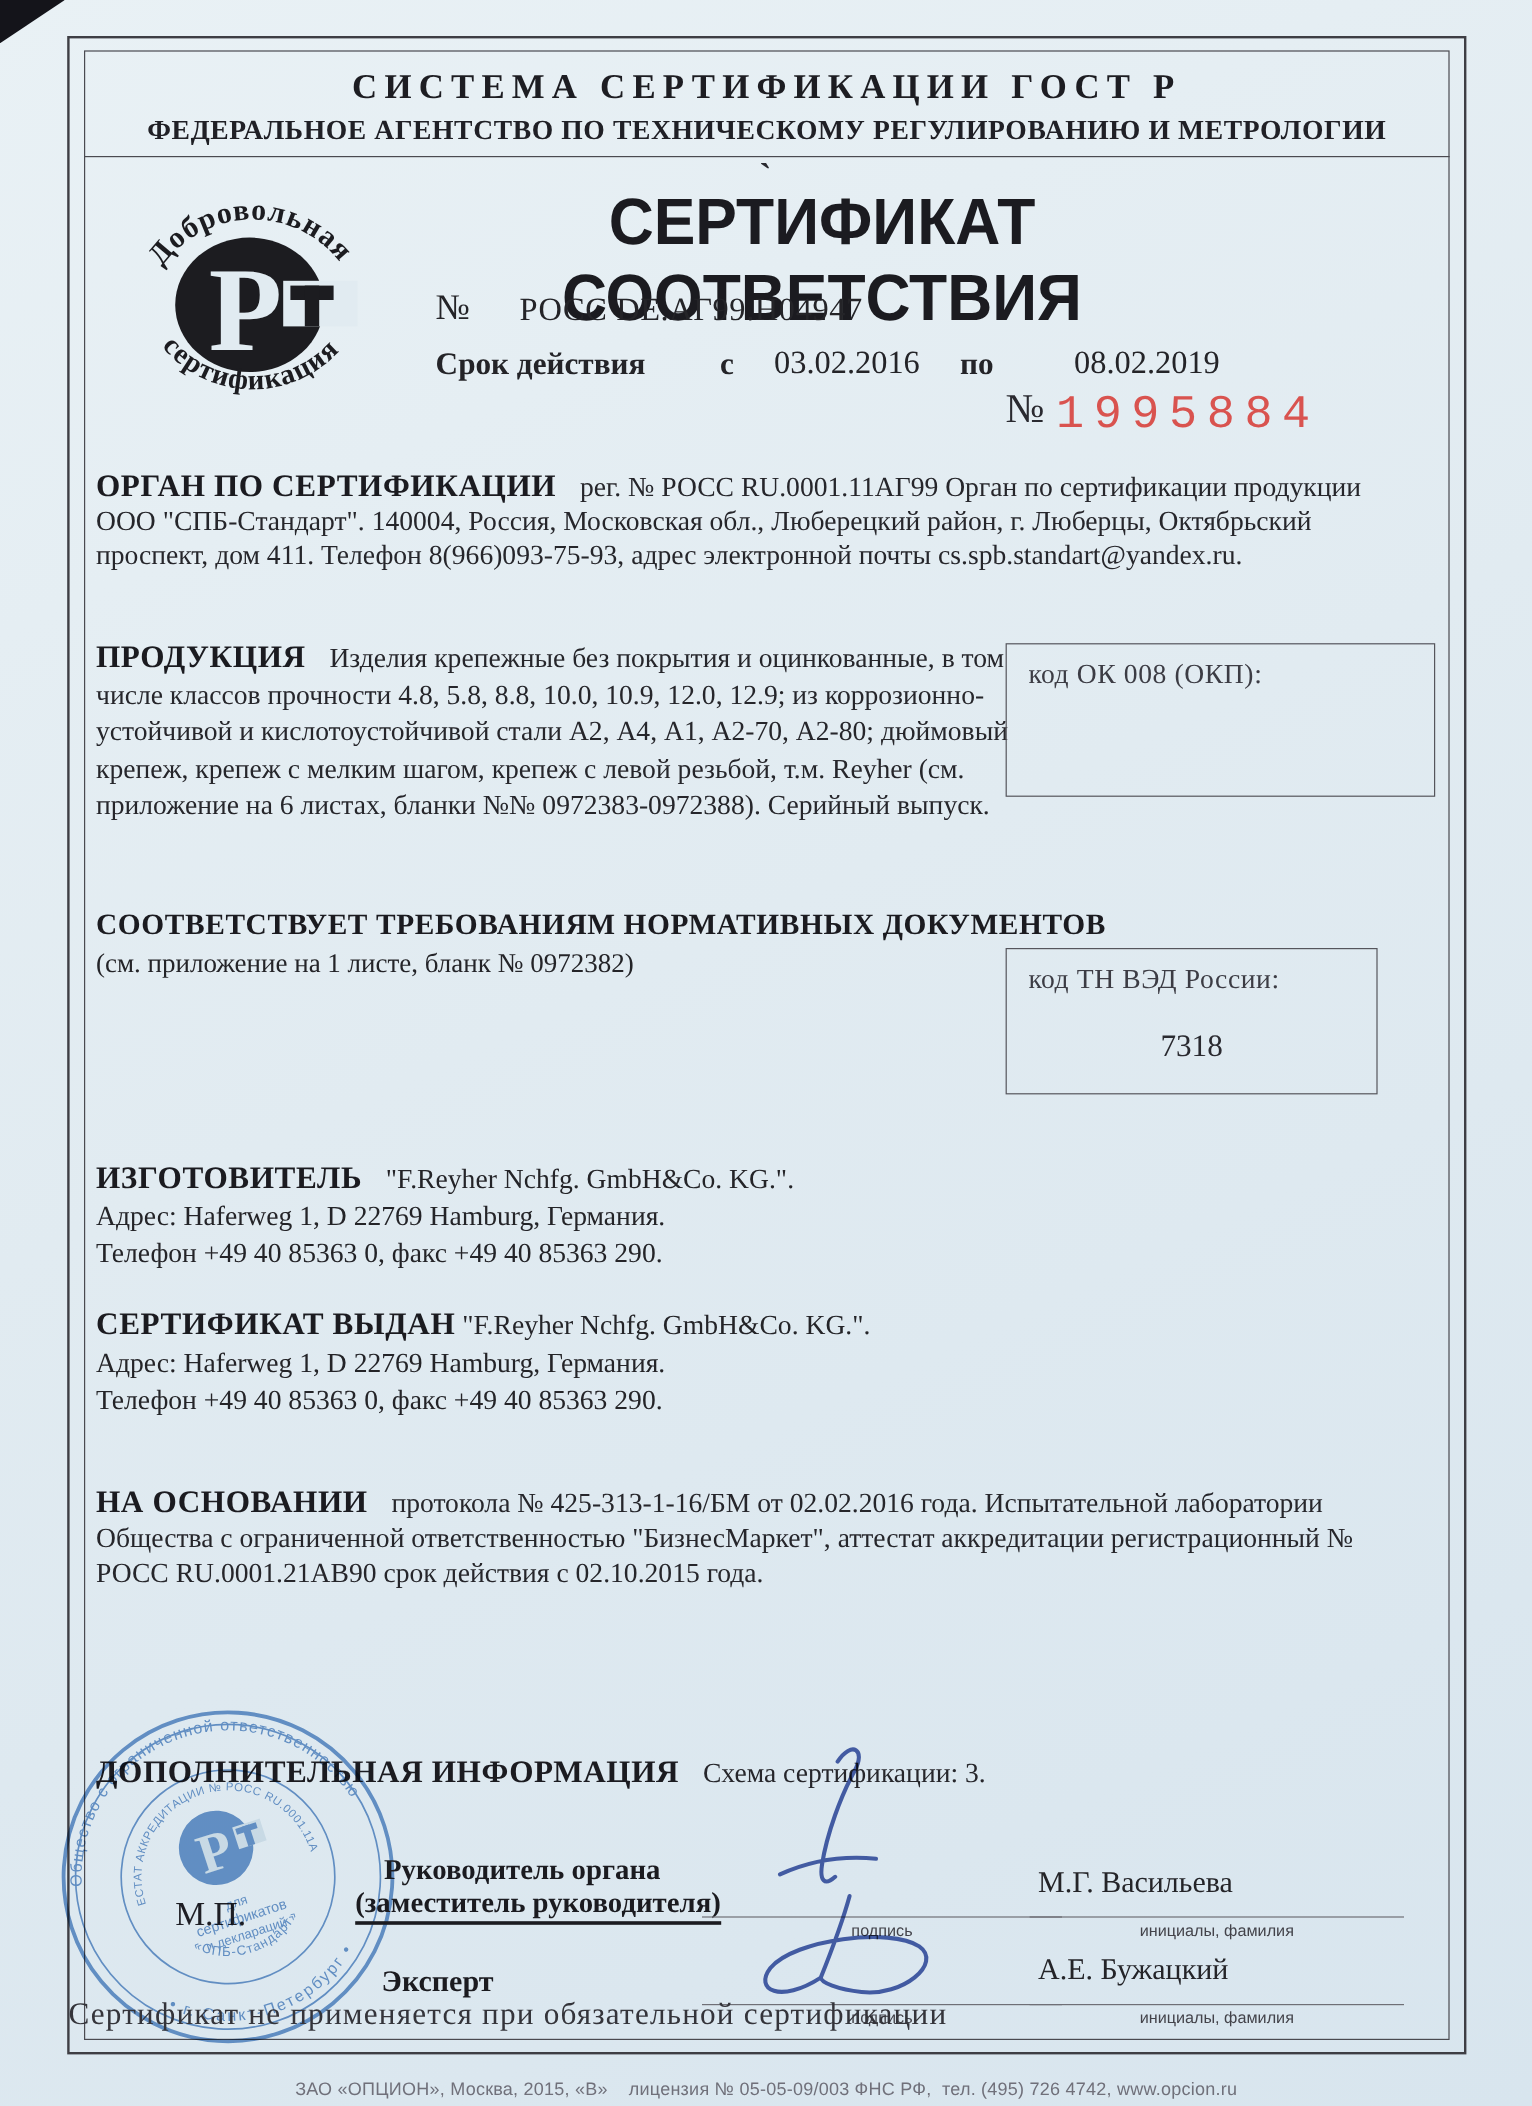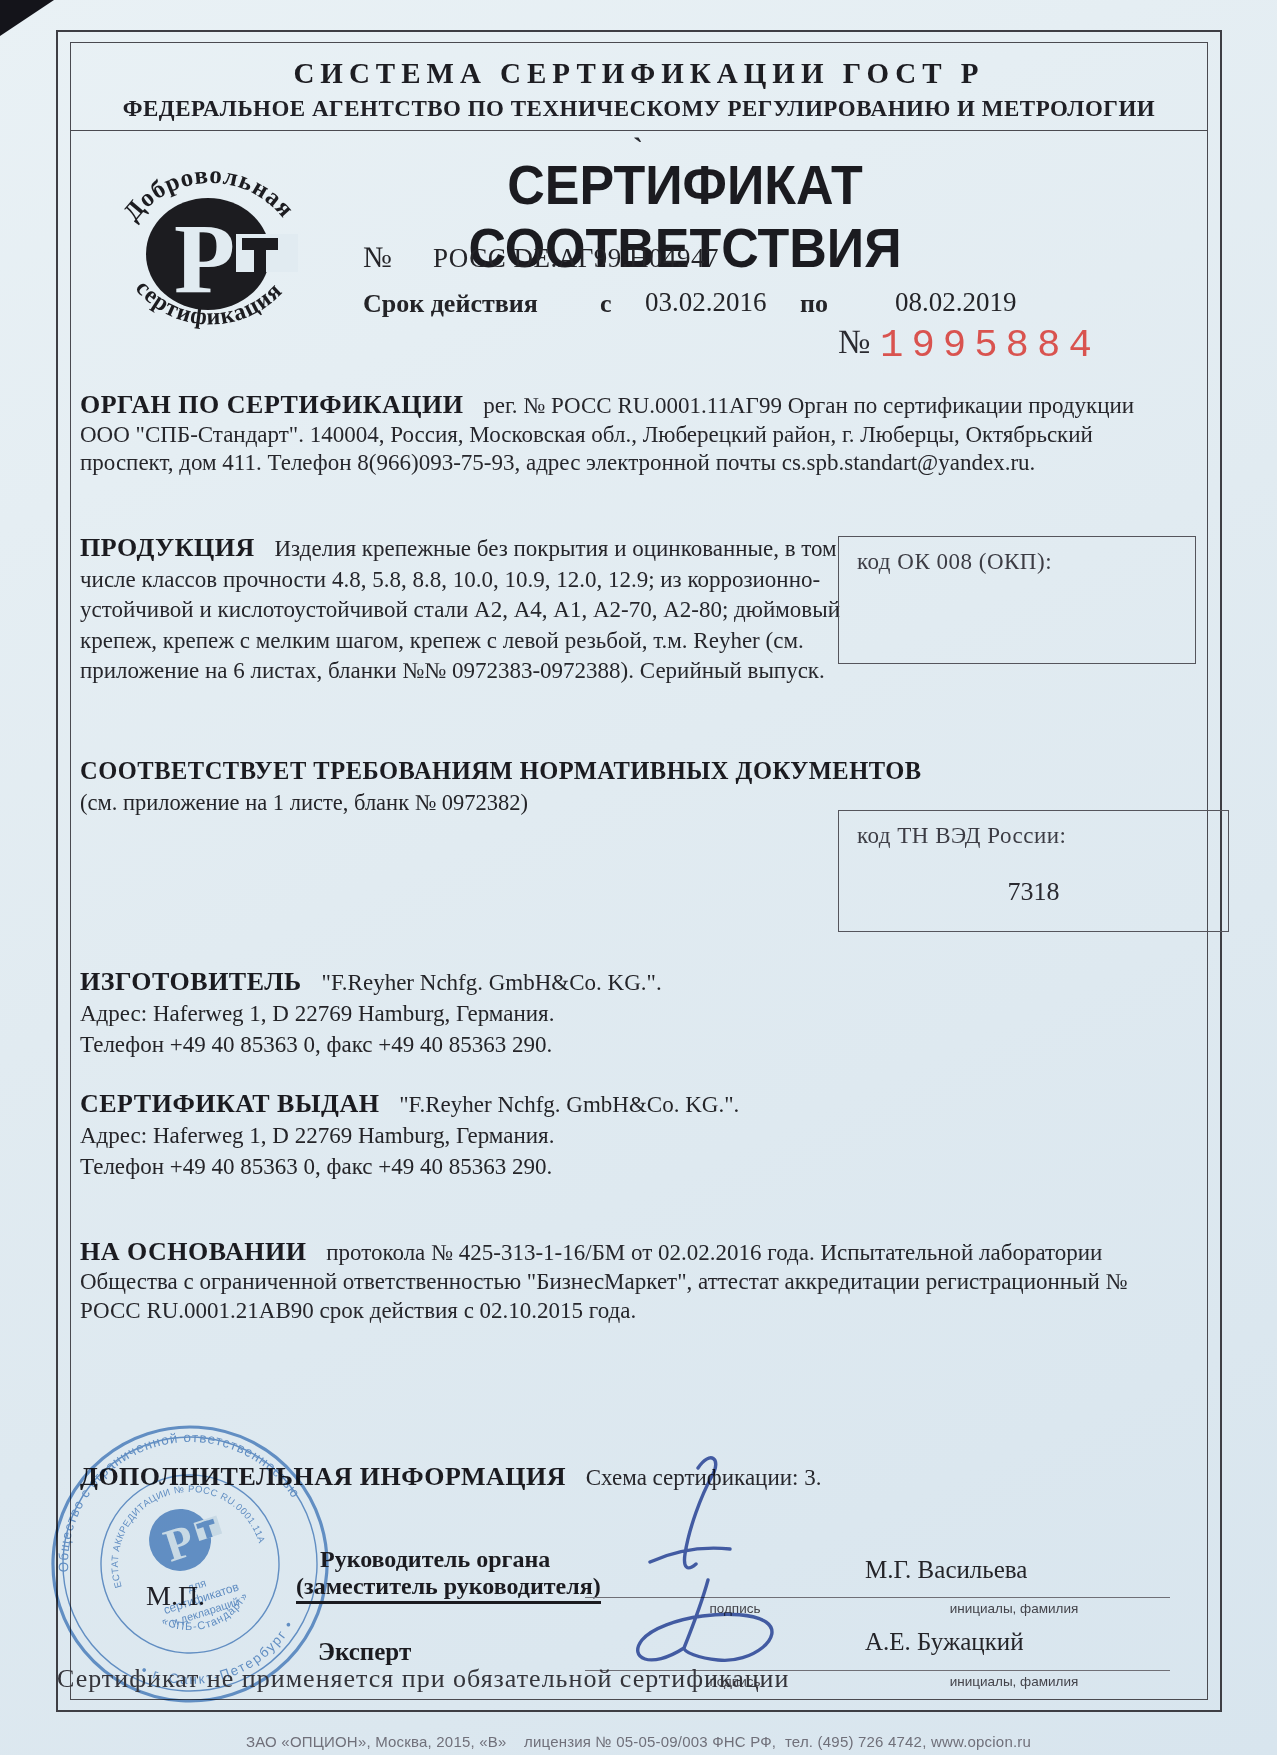--- a/index.html
+++ b/index.html
@@ -37,21 +37,21 @@
   .h-sootv{left:80px;top:757px;font-size:24.5px;font-weight:700;letter-spacing:.5px;color:#1b1b20;}
   .t-sootv{left:80px;top:790px;font-size:22.5px;}
   .block{font-size:23px;line-height:31px;}
   .block-izg{left:80px;top:966px;width:860px;}
   .block-vyd{left:80px;top:1088px;width:860px;}
   .p-osn{left:80px;top:1214px;width:1062px;line-height:29px;}
   .p-dop{left:80px;top:1440px;width:1010px;}
   
   .codebox{border:1.5px solid #55555c;box-sizing:border-box;}
   .box-okp{left:838px;top:536px;width:358px;height:128px;}
-  .box-tnved{left:838px;top:810px;width:391px;height:122px;}
+  .box-tnved{left:838px;top:790px;width:310px;height:122px;}
   .codebox .lbl{position:absolute;left:18px;top:12px;font-size:23px;color:#3c3c44;letter-spacing:.5px;}
   .codebox .val{position:absolute;left:0;width:100%;text-align:center;font-size:26px;color:#2a2a30;}
   .box-okp .val{top:74px;}
   .box-tnved .val{top:66px;}
   
   .mp{left:146px;top:1580px;font-size:28px;color:#1e1e24;}
   .role1{left:296px;top:1546px;font-size:24px;font-weight:700;line-height:27px;color:#1b1b20;}
   .role1 .l1{display:block;margin-left:24px;}
   .role1 .l2{display:inline-block;border-bottom:3px solid #1b1b20;padding-bottom:1px;}
   .role2{left:318px;top:1638px;font-size:25px;font-weight:700;color:#1b1b20;}
@@ -148,21 +148,21 @@
     <div>
       <span class="hd" style="margin-right:14px">ИЗГОТОВИТЕЛЬ</span>
       <span>"F.Reyher Nchfg. GmbH&amp;Co. KG.".</span>
     </div>
     <div>Адрес: Haferweg 1, D 22769 Hamburg, Германия.</div>
     <div>Телефон +49 40 85363 0, факс +49 40 85363 290.</div>
   </div>
 
   <div class="abs block block-vyd">
     <div>
-      <span class="hd" style="margin-right:14px">СЕРТИФИКАТ ВЫДАН</span>
+      <span class="hd" style="">СЕРТИФИКАТ ВЫДАН</span>
       <span>"F.Reyher Nchfg. GmbH&amp;Co. KG.".</span>
     </div>
     <div>Адрес: Haferweg 1, D 22769 Hamburg, Германия.</div>
     <div>Телефон +49 40 85363 0, факс +49 40 85363 290.</div>
   </div>
 
   <p class="abs para p-osn">
     <span class="hd">НА ОСНОВАНИИ</span>
     <span>протокола № 425-313-1-16/БМ от 02.02.2016 года. Испытательной лаборатории Общества с ограниченной ответственностью "БизнесМаркет", аттестат аккредитации регистрационный № РОСС RU.0001.21АВ90 срок действия с 02.10.2015 года.</span>
   </p>

